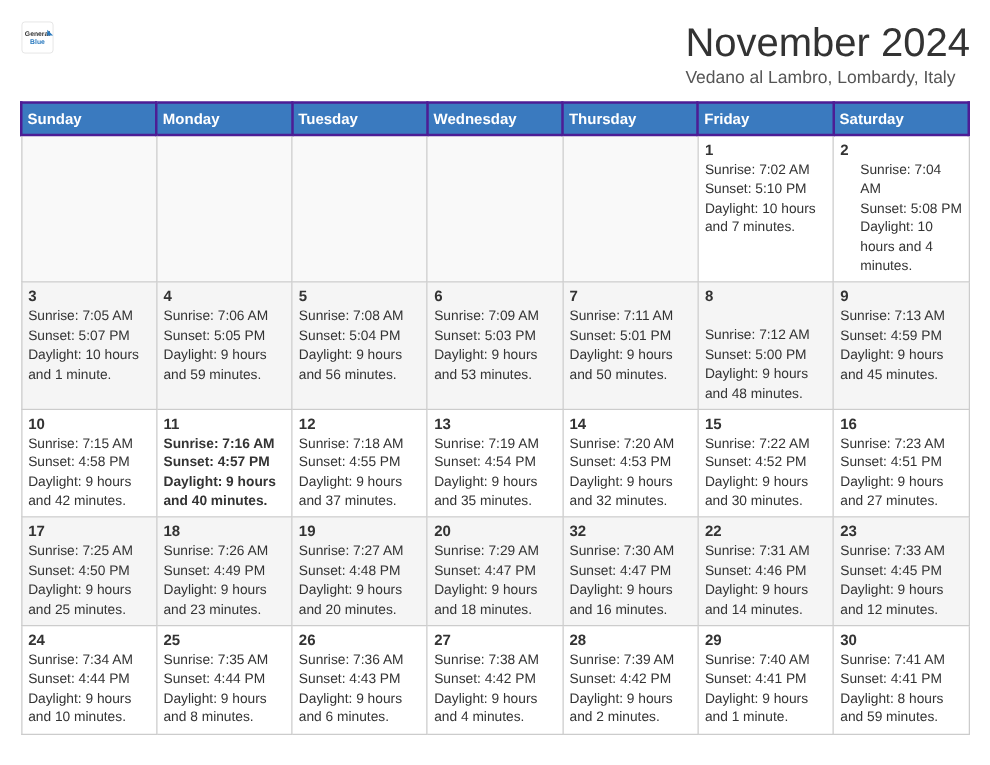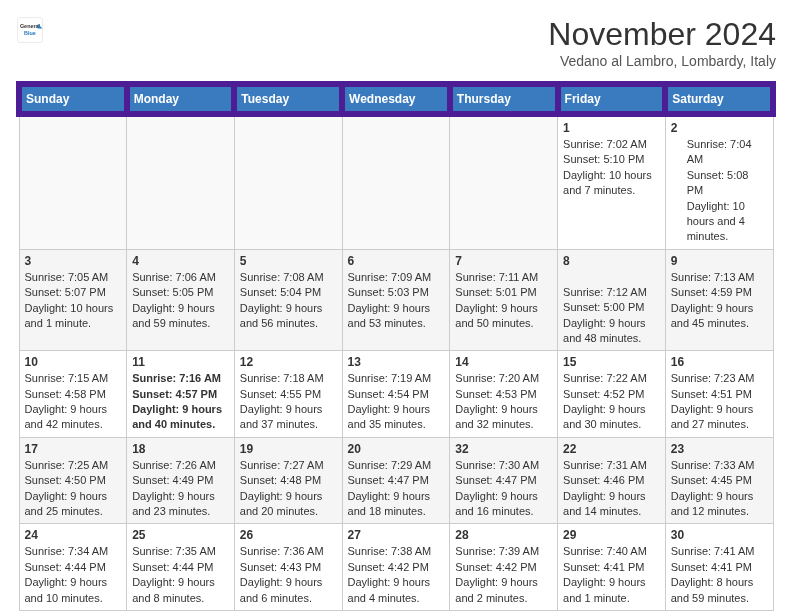--- a/index.html
+++ b/index.html
@@ -18,32 +18,32 @@
     }
     .logo {
       display: flex;
       align-items: center;
       gap: 4px;
     }
     .logo-icon {
       width: 28px;
       height: 28px;
     }
-    .title-block { text-align: right; }
+    .title-block { text-align: left; }
     .month-title { font-size: 32px; color: #333; font-weight: normal; }
     .location-title { font-size: 14px; color: #555; }
 
     .calendar { width: 100%; border-collapse: collapse; }
     .calendar th {
       background: #3a7abf;
       color: #fff;
       font-size: 12px;
       padding: 5px 4px;
       text-align: left;
-      border: 6px solid #4c1d95;
+      border: 2px solid #4c1d95;
     }
     .calendar td {
       border: 1px solid #ccc;
       vertical-align: top;
       padding: 4px 5px;
       font-size: 10px;
       color: #333;
       width: 108px;
       min-height: 80px;
       background: #fff;

